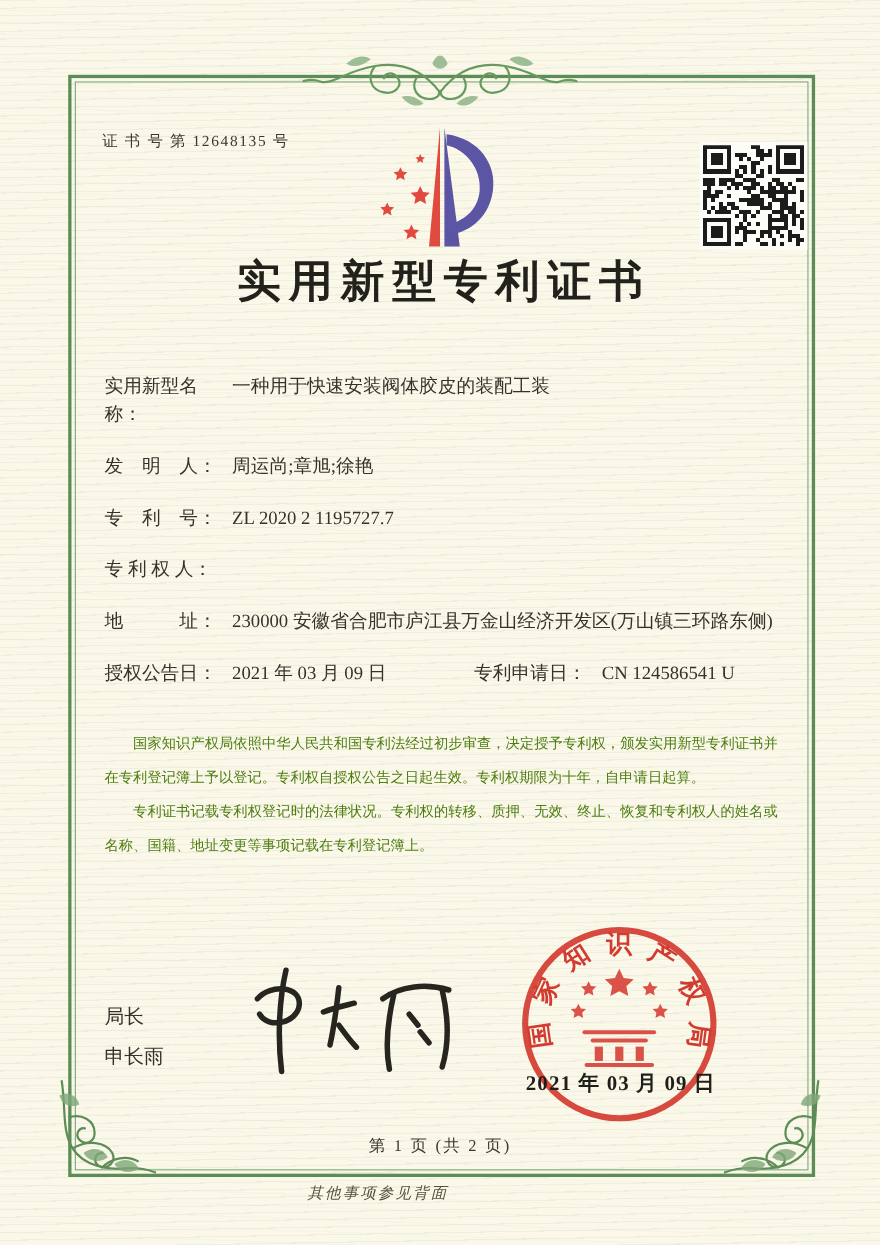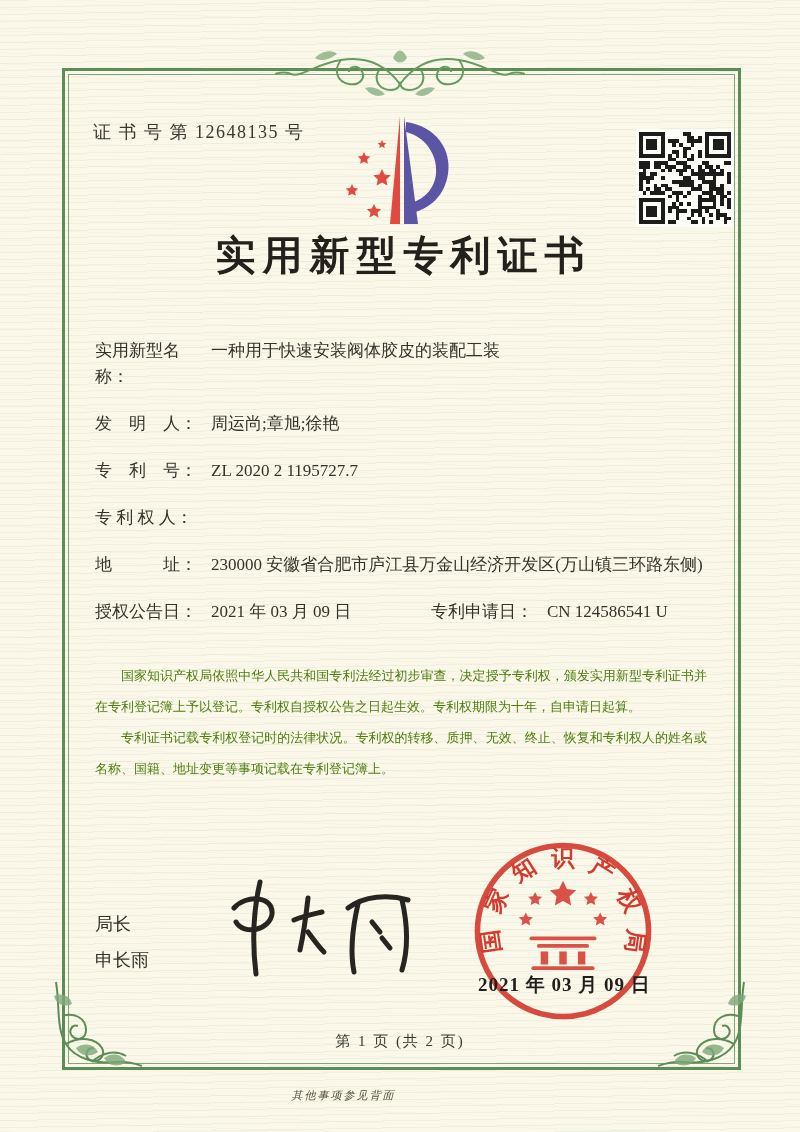--- a/index.html
+++ b/index.html
@@ -10,21 +10,21 @@
     background-color:#fbf8e9;
     background-image:
       repeating-linear-gradient(179deg, rgba(120,170,125,.10) 0 1px, transparent 1px 7px),
       repeating-linear-gradient(2deg, rgba(150,190,150,.06) 0 1px, transparent 1px 11px);
   }
   .abs{position:absolute;}
   
   .frame{left:62px;top:68px;width:673px;height:996px;border:3px solid #5c8d56;}
   .frame-inner{position:absolute;left:3px;top:3px;right:3px;bottom:3px;border:1px solid #7fa779;}
   
-  .certno{left:93px;top:120px;font-size:18px;letter-spacing:1.5px;color:#3a3931;}
+  .certno{left:93px;top:120px;font-size:14px;letter-spacing:1.5px;color:#3a3931;}
   .logo{left:340px;top:112px;width:112px;height:120px;}
   .qr{left:636px;top:129px;width:98px;height:98px;background:#fdfdf8;padding:3px;box-sizing:border-box;}
   .qr svg{width:100%;height:100%;shape-rendering:crispEdges;fill:#1c1c1c;}
   .title{left:0;top:228px;width:800px;text-align:center;font-size:40px;font-weight:700;
          letter-spacing:7px;text-indent:7px;color:#22211c;}
   
   .fields{left:95px;top:338px;width:612px;font-size:17px;line-height:26px;color:#34332b;}
   .frow{display:flex;margin-bottom:21px;}
   .frow .lbl{width:116px;flex:none;}
   .frow .val{flex:1;}
@@ -40,21 +40,21 @@
   .director{left:95px;top:906px;font-size:18px;line-height:36px;color:#33322b;}
   .sig{left:216px;top:868px;width:210px;height:118px;}
   .sig svg{width:100%;height:100%;}
   
   .seal{left:470px;top:838px;width:186px;height:186px;}
   .seal svg{width:100%;height:100%;}
   .sealdate{left:478px;top:972px;width:180px;font-size:19px;font-weight:600;
             letter-spacing:1px;color:#1f1e1a;}
   
   .pageinfo{left:0;top:1032px;width:800px;text-align:center;font-size:15px;color:#3a3931;letter-spacing:2px;}
-  .backnote{left:0;top:1076px;width:687px;text-align:center;font-size:11px;color:#55503f;font-style:italic;letter-spacing:2px;margin-top:12px;}
+  .backnote{left:0;top:1076px;width:687px;text-align:center;font-size:14px;color:#55503f;font-style:italic;letter-spacing:2px;}
   
   .orn-top{left:275px;top:40px;width:250px;height:64px;}
   .orn-bl{left:46px;top:976px;width:96px;height:96px;}
   .orn-br{left:658px;top:976px;width:96px;height:96px;transform:scaleX(-1);}
   .orn svg{width:100%;height:100%;}
 </style>
 </head>
 <body>
 
 <div class="abs frame">

